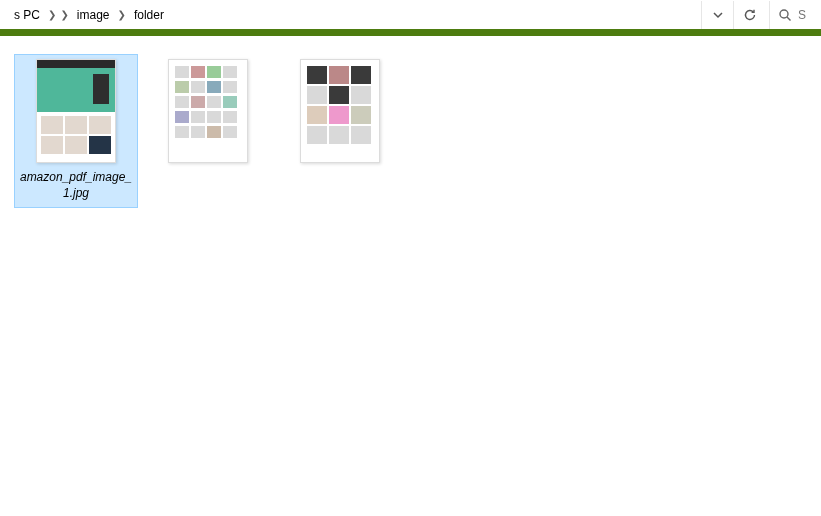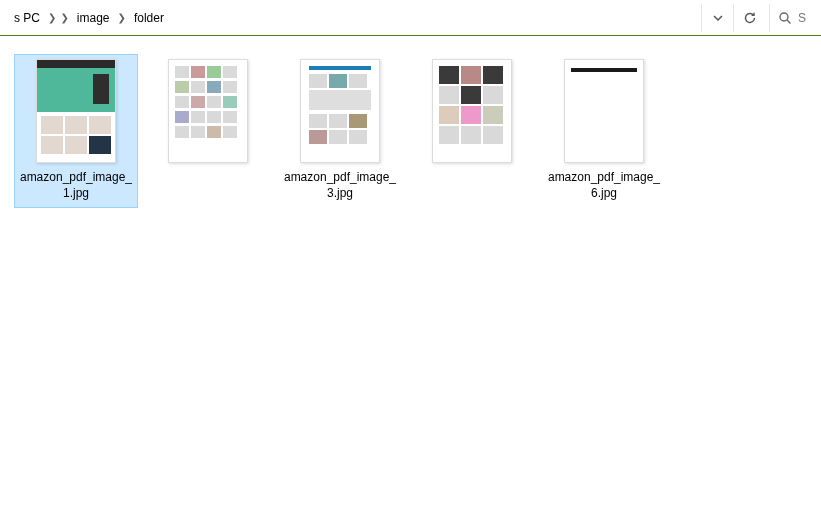--- a/index.html
+++ b/index.html
@@ -9,21 +9,21 @@
     background: #ffffff;
     width: 821px;
     height: 516px;
     overflow: hidden;
     color: #000;
   }
   .toolbar {
     display: flex;
     align-items: center;
     height: 36px;
-    border-bottom: 1px solid #4d7c0f;
+    border-bottom: 7px solid #4d7c0f;
     padding: 0 4px;
   }
   .breadcrumb {
     display: flex;
     align-items: center;
     flex: 1;
     height: 100%;
     padding-left: 4px;
     overflow: hidden;
   }
@@ -65,20 +65,21 @@
     margin-left: 6px;
     width: 20px;
     color: #777;
   }
   .content {
     padding: 18px 8px 8px 14px;
     display: flex;
     flex-wrap: wrap;
     align-content: flex-start;
     gap: 23px 8px;
+    font-style: italic;
   }
   .file {
     width: 124px;
     display: flex;
     flex-direction: column;
     align-items: center;
     padding: 4px 2px 6px 2px;
     border: 1px solid transparent;
     cursor: pointer;
   }
@@ -210,42 +211,20 @@
         </div>
       <div class="th-row">
           <div class="th-cell"></div>
           <div class="th-cell"></div>
           <div class="th-cell" style="background:#cba"></div>
           <div class="th-cell"></div>
         </div>
     </div>
   </div>
 
-  <div class="file">
-    <div class="thumb t3">
-      <div class="bar"></div>
-      <div class="th-row">
-          <div class="th-cell"></div>
-          <div class="th-cell" style="background:#7aa"></div>
-          <div class="th-cell"></div>
-        </div>
-      <div class="block"></div>
-      <div class="th-row">
-          <div class="th-cell"></div>
-          <div class="th-cell"></div>
-          <div class="th-cell" style="background:#a97"></div>
-        </div>
-      <div class="th-row">
-          <div class="th-cell" style="background:#b99"></div>
-          <div class="th-cell"></div>
-          <div class="th-cell"></div>
-        </div>
-    </div>
-    <div class="fname">amazon_pdf_image_3.jpg</div>
-  </div>
 
   <div class="file">
     <div class="thumb t4">
       <div class="th-row">
           <div class="th-cell dark"></div>
           <div class="th-cell" style="background:#b88"></div>
           <div class="th-cell dark"></div>
         </div>
       <div class="th-row">
           <div class="th-cell"></div>
@@ -259,20 +238,14 @@
         </div>
       <div class="th-row">
           <div class="th-cell"></div>
           <div class="th-cell"></div>
           <div class="th-cell"></div>
         </div>
     </div>
   </div>
 
 
-  <div class="file">
-    <div class="thumb t6">
-      <div class="line"></div>
-    </div>
-    <div class="fname">amazon_pdf_image_6.jpg</div>
-  </div>
 
 </div>
 
 </body></html>

